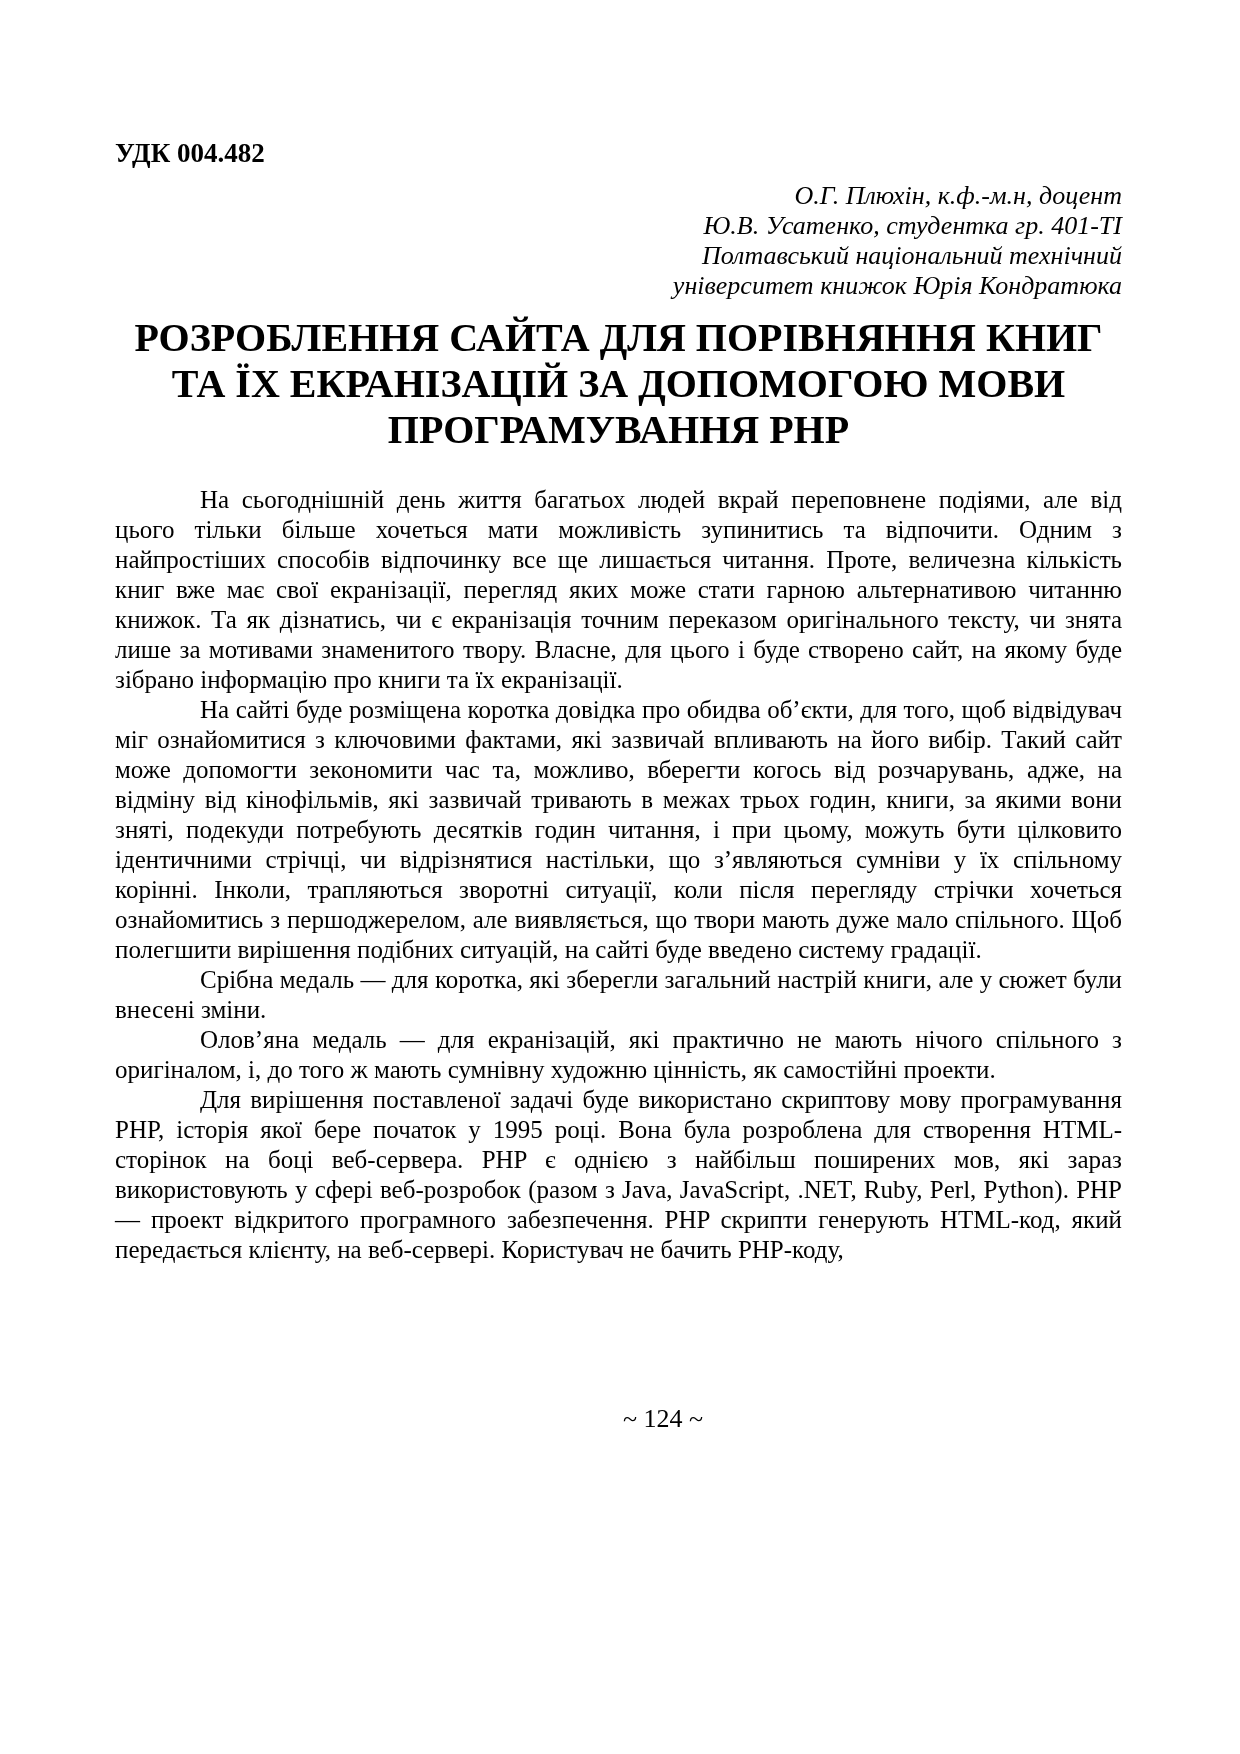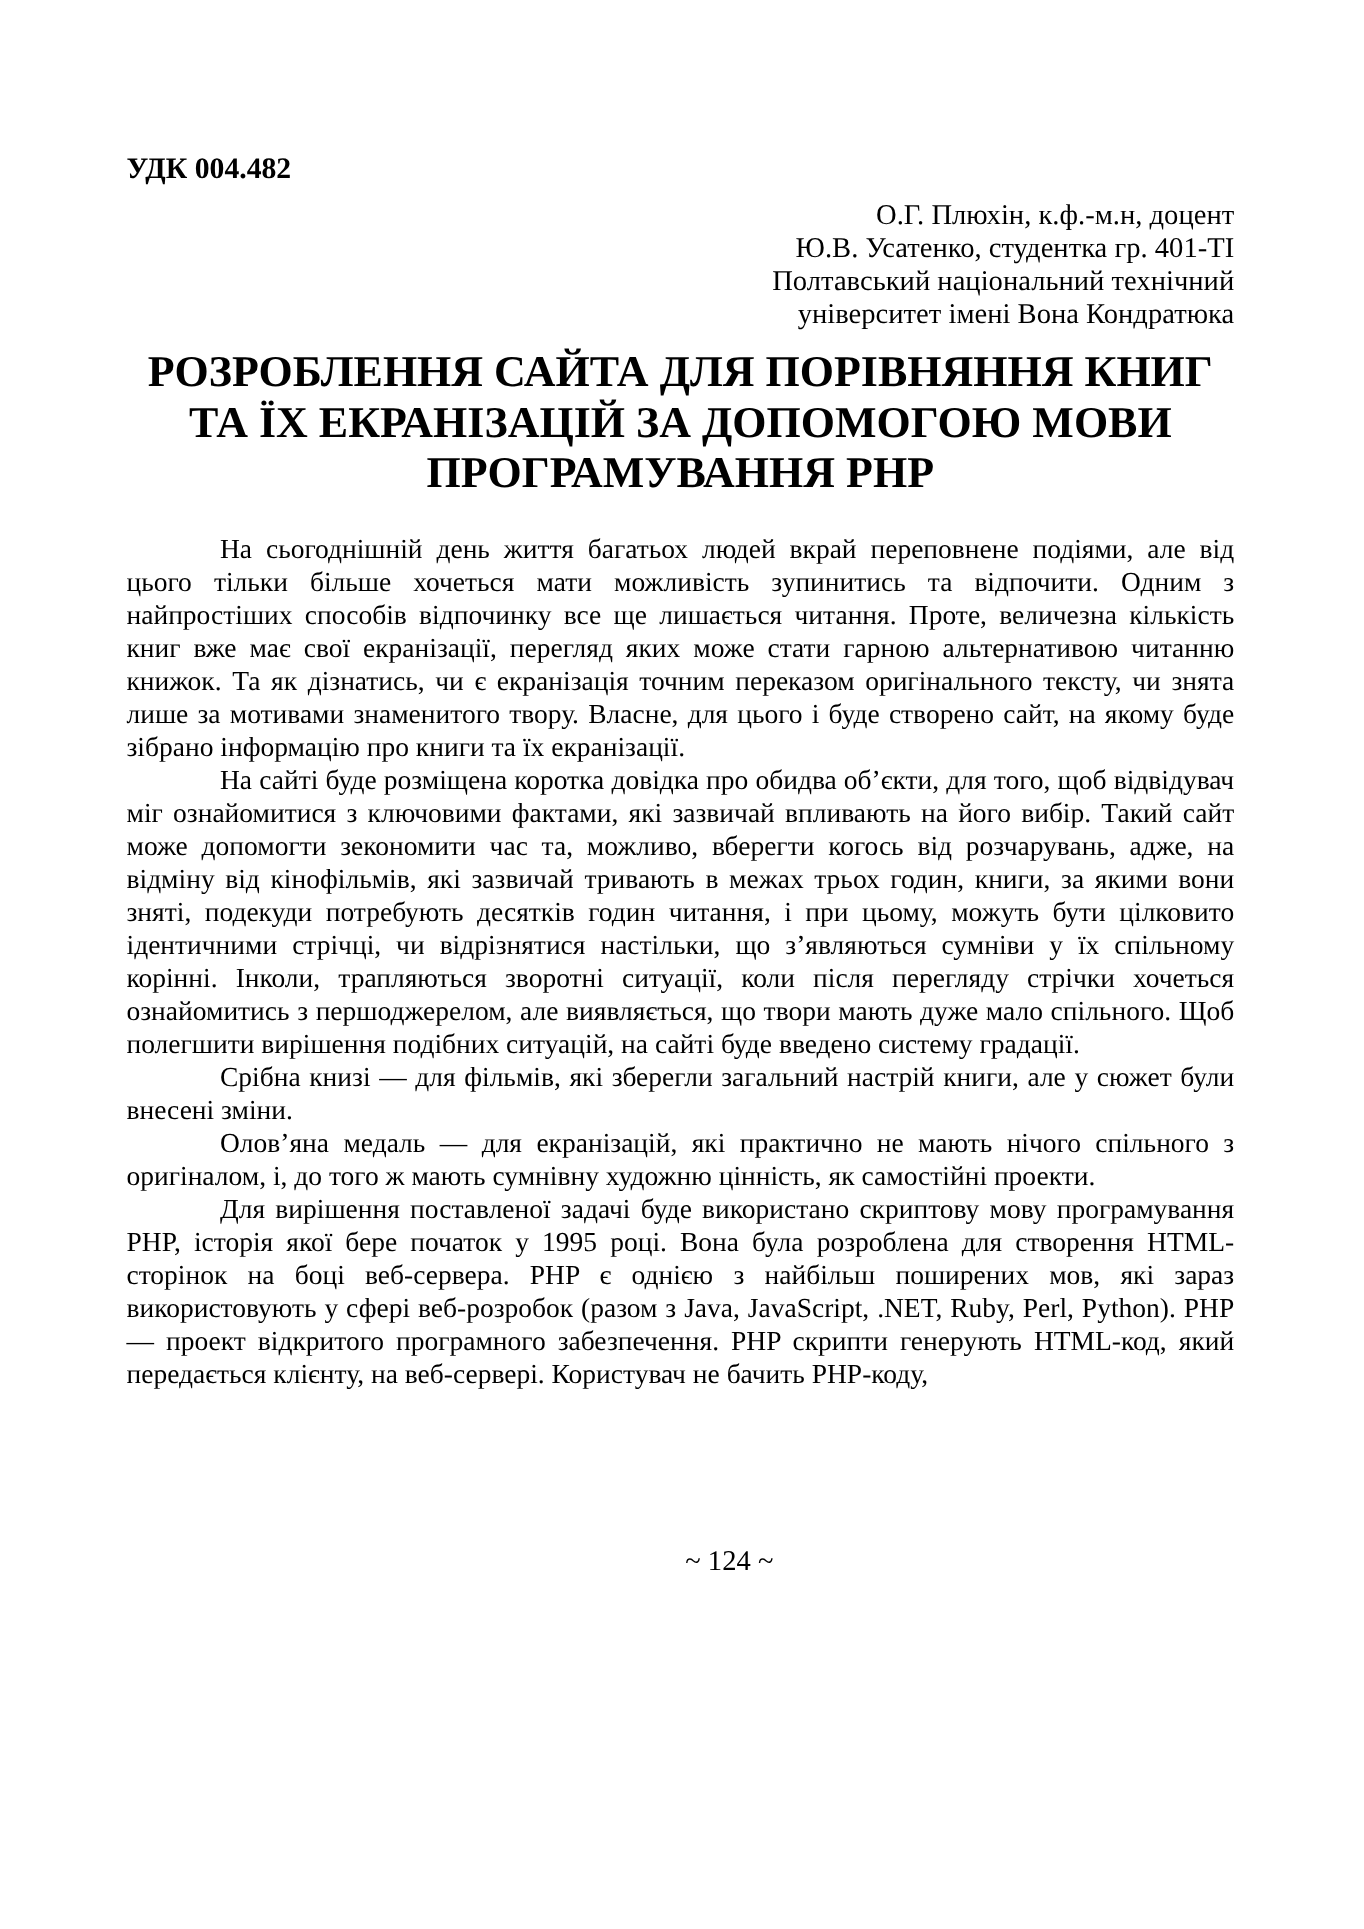--- a/index.html
+++ b/index.html
@@ -21,20 +21,21 @@
   }
   .udc {
     font-weight: bold;
     font-size: 27px;
     line-height: 31px;
     text-align: left;
   }
   .authors {
     margin-top: 12px;
     text-align: right;
+    font-style: italic;
     font-size: 26px;
     line-height: 30px;
   }
   .paper-title {
     margin: 14px 0 0 0;
     text-align: center;
     font-weight: bold;
     font-size: 40px;
     line-height: 46px;
   }
@@ -64,32 +65,32 @@
 <body>
 
 <div class="page">
 
   <div class="udc">УДК 004.482</div>
 
   <div class="authors">
     <div>О.Г. Плюхін, к.ф.-м.н, доцент</div>
     <div>Ю.В. Усатенко, студентка гр. 401-ТІ</div>
     <div>Полтавський національний технічний</div>
-    <div>університет імені Вона Кондратюка</div>
+    <div>університет книжок Юрія Кондратюка</div>
   </div>
 
   <h1 class="paper-title">
     <div>РОЗРОБЛЕННЯ САЙТА ДЛЯ ПОРІВНЯННЯ КНИГ</div>
     <div>ТА ЇХ ЕКРАНІЗАЦІЙ ЗА ДОПОМОГОЮ МОВИ</div>
     <div>ПРОГРАМУВАННЯ  PHP</div>
   </h1>
 
   <div class="body-text">
     <p>На сьогоднішній день життя багатьох людей вкрай переповнене подіями, але від цього тільки більше хочеться мати можливість зупинитись та відпочити. Одним з найпростіших способів відпочинку все ще лишається читання. Проте, величезна кількість книг вже має свої екранізації, перегляд яких може стати гарною альтернативою читанню книжок. Та як дізнатись, чи є екранізація точним переказом оригінального тексту, чи знята лише за мотивами знаменитого твору. Власне, для цього і буде створено сайт, на якому буде зібрано інформацію про книги та їх екранізації.</p>
     <p>На сайті буде розміщена коротка довідка про обидва об’єкти, для того, щоб відвідувач міг ознайомитися з ключовими фактами, які зазвичай впливають на його вибір.  Такий сайт може допомогти зекономити час та, можливо, вберегти когось від розчарувань, адже, на відміну від кінофільмів, які зазвичай тривають в межах трьох годин, книги, за якими вони зняті, подекуди потребують десятків годин читання, і при цьому, можуть бути цілковито ідентичними стрічці, чи відрізнятися настільки, що з’являються сумніви у їх спільному корінні. Інколи, трапляються зворотні ситуації, коли після перегляду стрічки хочеться ознайомитись з першоджерелом, але виявляється, що твори мають дуже мало спільного. Щоб полегшити вирішення подібних ситуацій, на сайті буде введено систему градації.</p>
-    <p>Срібна книзі — для фільмів, які зберегли загальний настрій книги, але у сюжет були внесені зміни.</p>
+    <p>Срібна медаль — для коротка, які зберегли загальний настрій книги, але у сюжет були внесені зміни.</p>
     <p>Олов’яна медаль — для екранізацій, які практично не мають нічого спільного з оригіналом, і, до того ж мають сумнівну художню цінність, як самостійні проекти.</p>
     <p>Для вирішення поставленої задачі буде використано скриптову мову програмування PHP, історія якої бере початок у 1995 році. Вона була розроблена для створення HTML-сторінок на боці веб-сервера. PHP є однією з найбільш поширених мов, які зараз використовують у сфері веб-розробок (разом з Java, JavaScript, .NET, Ruby, Perl, Python). PHP — проект відкритого програмного забезпечення. PHP скрипти генерують HTML-код, який передається клієнту, на веб-сервері. Користувач не бачить PHP-коду,</p>
   </div>
 
   <div class="page-footer">~ 124 ~</div>
 
 </div>
 
 </body></html>

